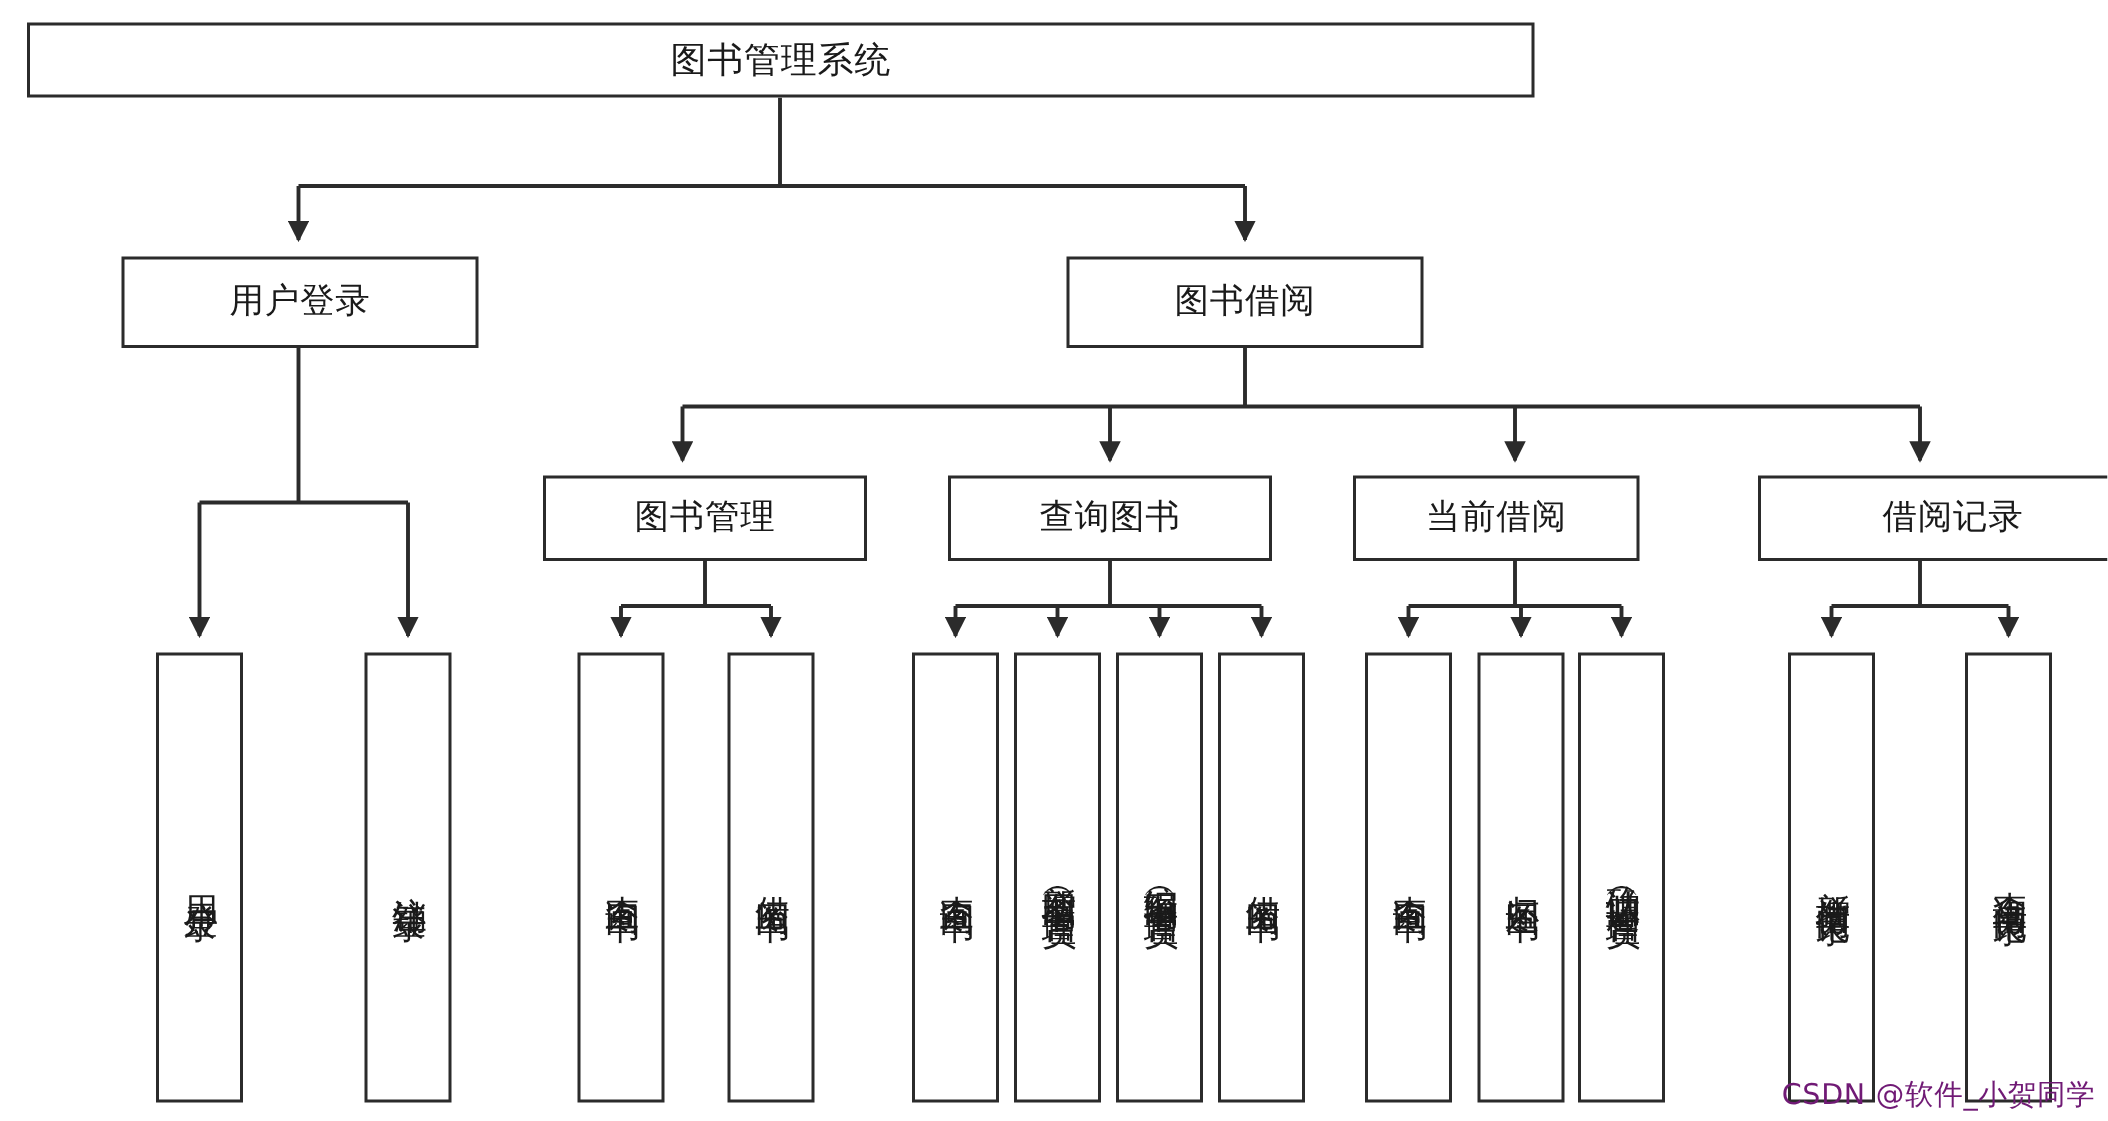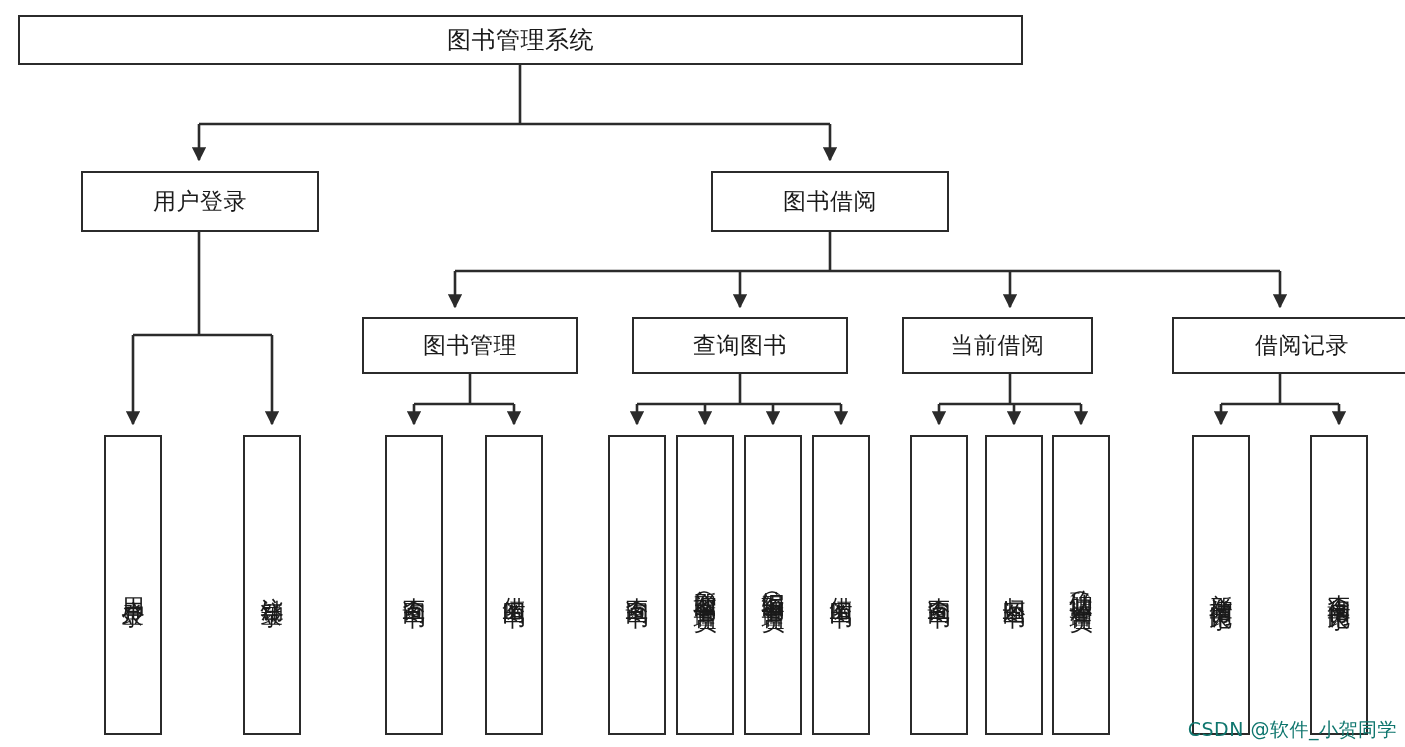--- a/index.html
+++ b/index.html
@@ -60,21 +60,21 @@
   .node-v {
     align-items: center;
     justify-content: center;
     padding: 4px 0;
   }
   #watermark {
     position: absolute;
     right: 8px;
     bottom: 4px;
     font-size: 19px;
-    color: #0f766e;
+    color: #701a75;
     letter-spacing: 0.5px;
     user-select: none;
     white-space: nowrap;
   }
 </style>
 </head>
 <body>
 
 <div id="canvas">
 

